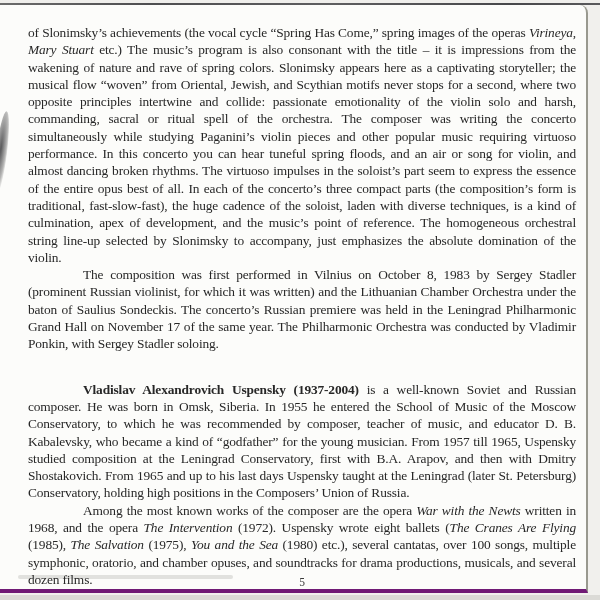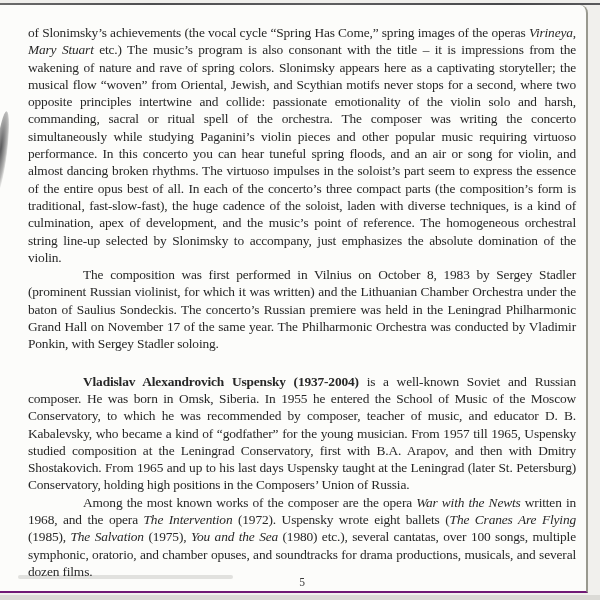--- a/index.html
+++ b/index.html
@@ -30,21 +30,21 @@
     width: 600px; height: 2px;
     background: linear-gradient(90deg, #6b6b6b 0%, #4e4e50 25%, #5e5e60 55%, #47474a 85%, #5a5a5c 100%);
   }
   
   .page {
     position: absolute;
     top: 5px; left: 0;
     width: 588px; height: 588px;
     background: #fcfcfa;
     border-right: 2px solid #99998f;
-    border-bottom: 2px solid #701a75;
+    border-bottom: 4px solid #701a75;
     border-top-right-radius: 8px;
     box-sizing: border-box;
   }
   
   .bottom-strip {
     position: absolute;
     bottom: 0; left: 0;
     width: 600px; height: 5px;
     background: #dbdad6;
   }
@@ -73,21 +73,21 @@
     font-size: 13.4px;
     line-height: 17.3px;
     letter-spacing: -0.15px;
     text-align: justify;
   }
   .text-block p {
     margin: 0;
     text-indent: 0;
   }
   .text-block p.indent { text-indent: 55px; }
-  .text-block p.space-before { margin-top: 20px; }
+  .text-block p.space-before { margin-top: 28px; }
   .i { font-style: italic; }
   .b { font-weight: bold; }
   .page-number {
     position: absolute;
     top: 571px; left: 28px;
     width: 548px;
     text-align: center;
     font-size: 11.5px;
     color: #3a3a3a;
   }

